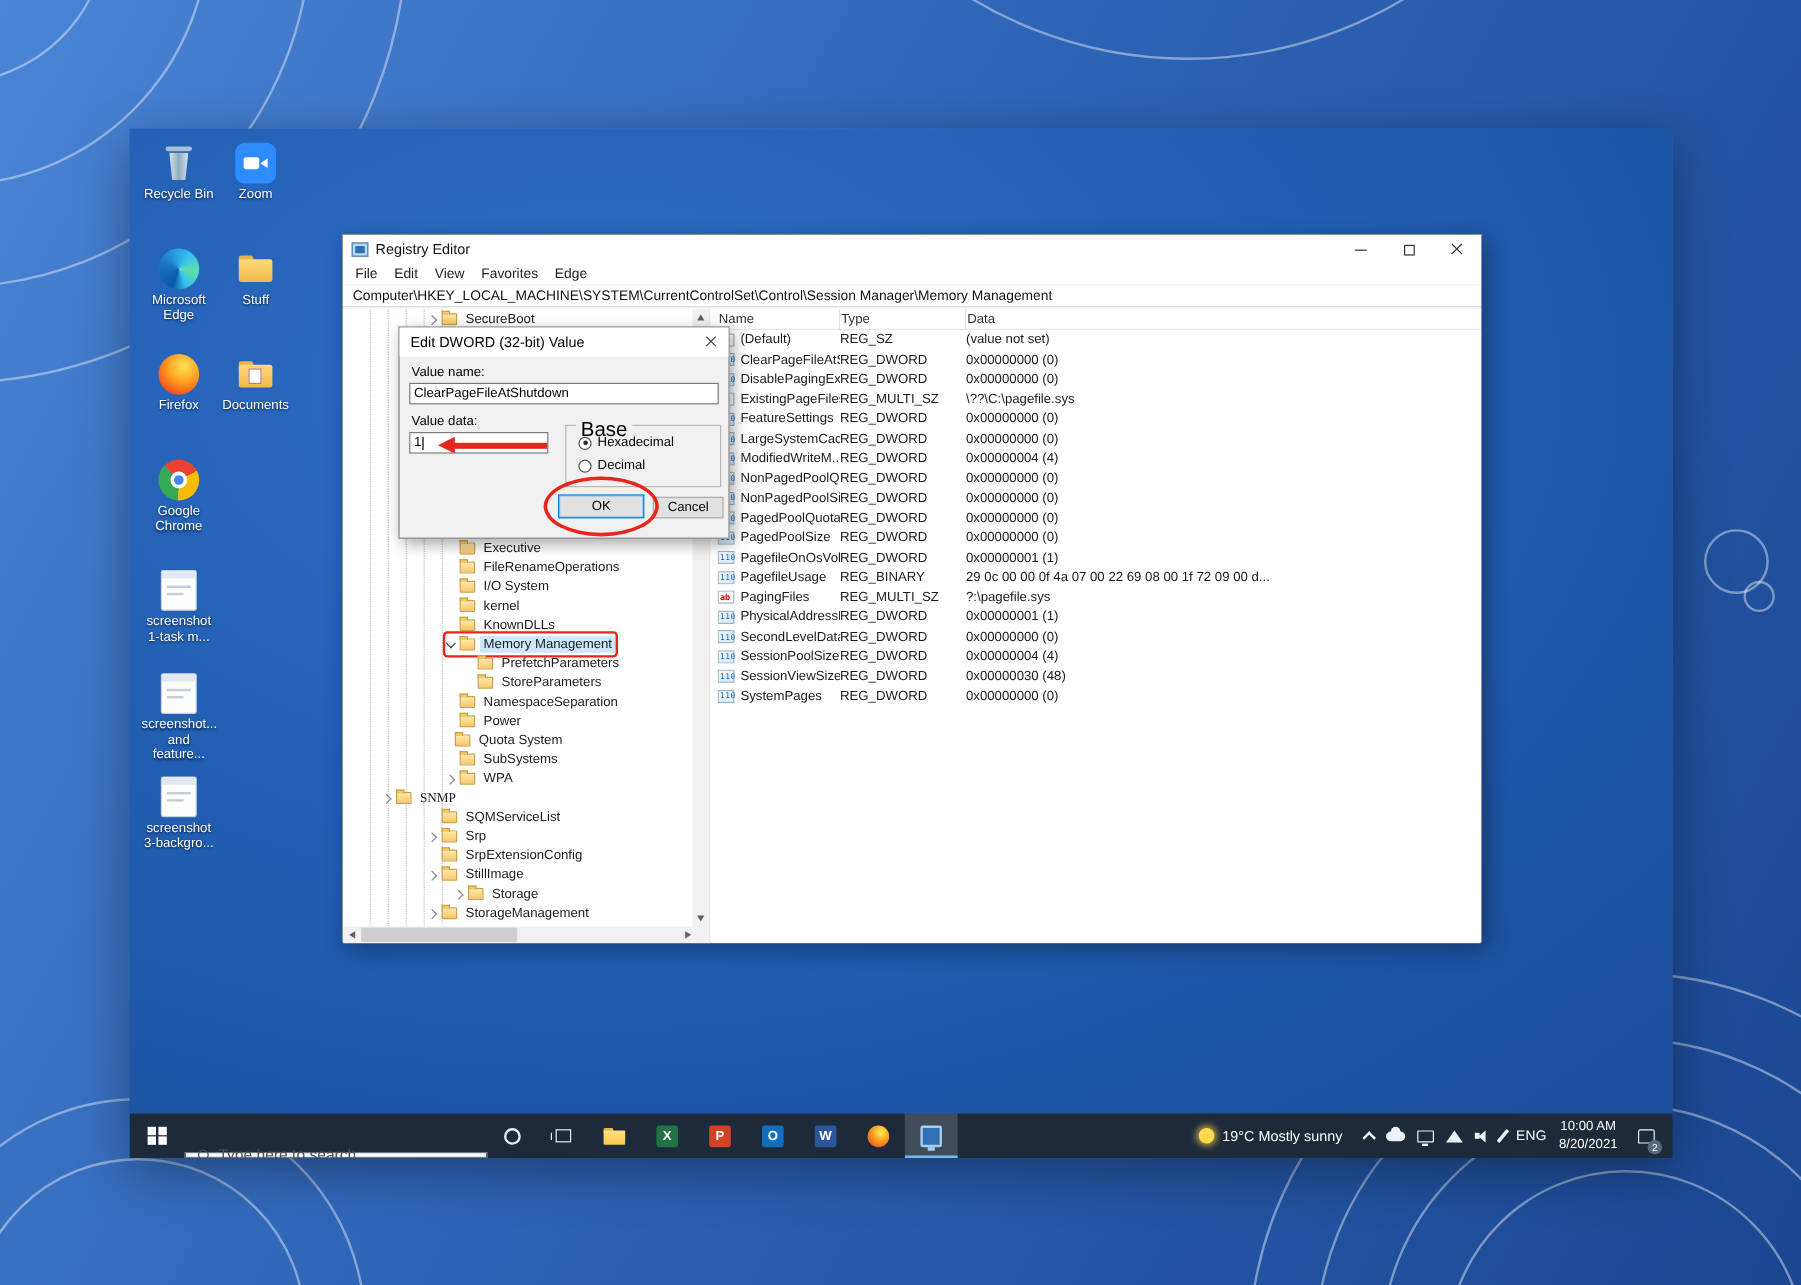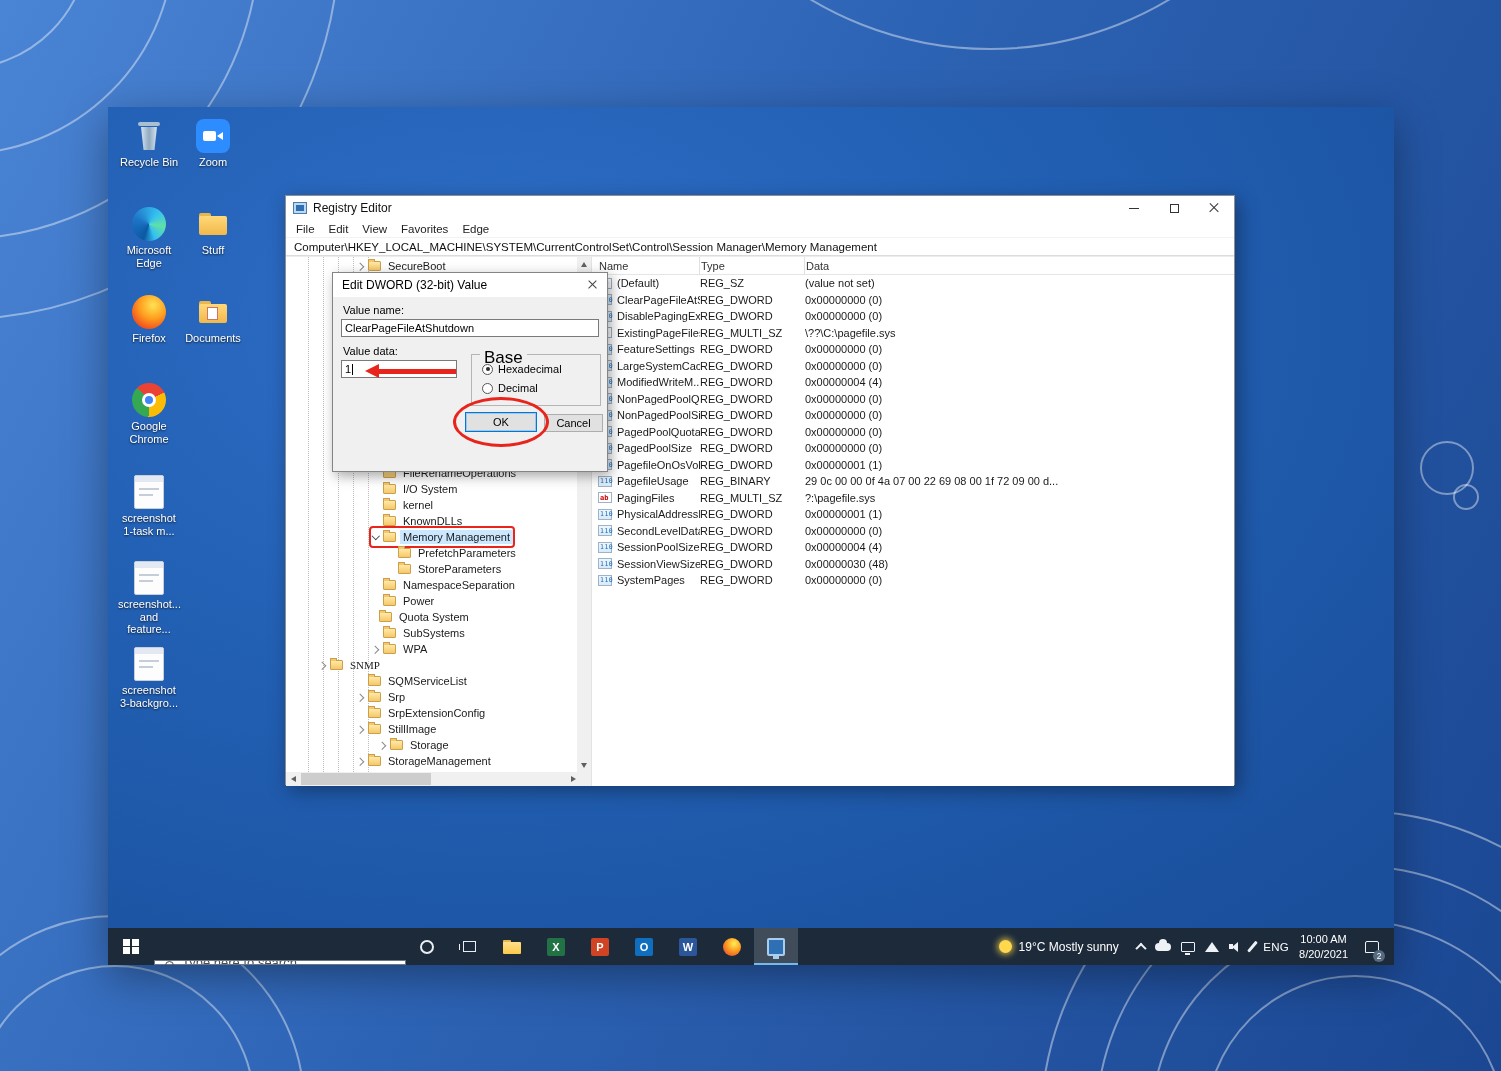--- a/index.html
+++ b/index.html
@@ -117,21 +117,21 @@
           white-space:nowrap; }
   .lc { overflow:hidden; font-size:11px; color:#1a1a1a; }
   .lc.name { display:flex; align-items:center; }
   .vicon { width:14px; height:11px; margin-right:5px; flex:none; border:1px solid #9db4c8; background:#fff;
            position:relative; font-family:"DejaVu Sans Mono",monospace; }
   .vicon.sz::after {content:"ab";position:absolute;left:1px;top:0.5px;font-size:7px;line-height:9px;color:#c00;font-weight:bold;}
   .vicon.dword {background:linear-gradient(#eef6fd,#d8eafa);}
   .vicon.dword::after {content:"110";position:absolute;left:1px;top:0.5px;font-size:6.5px;line-height:9px;color:#1668b4;letter-spacing:.5px;}
 
   
-  .dialog { position:absolute; left:224px; top:165px; width:276px; height:200px; background:#f0f0f0;
+  .dialog { position:absolute; left:224px; top:165px; width:276px; height:177px; background:#f0f0f0;
             border:1px solid #848484; box-shadow:3px 4px 12px rgba(0,0,0,.35); z-index:20; }
   .dlg-title { height:24px; background:#fff; display:flex; align-items:center; padding-left:9px; font-size:12px; color:#000; position:relative; }
   .dlg-close { position:absolute; right:0; top:0; width:30px; height:24px; }
   .dlg-close i {position:absolute;width:11px;height:1.2px;background:#444;left:10px;top:11px;}
   .dlg-close .x1{transform:rotate(45deg);} .dlg-close .x2{transform:rotate(-45deg);}
   .dlg-body { position:relative; height:144px; }
   .lbl { position:absolute; font-size:11px; color:#000; }
   .lbl.vn {left:10px; top:7px;} .lbl.vd {left:10px; top:48px;}
   .dinput { position:absolute; background:#fff; border:1px solid #7a7a7a; font-size:11px; display:flex; align-items:center; padding:0 3px; }
   .name-input {left:8px; top:22px; width:258px; height:18px;}
@@ -151,21 +151,21 @@
   .ann-arrow {position:absolute;left:32px;top:67px;width:91px;height:14px;pointer-events:none;z-index:5;}
   .ann-arrow .head {position:absolute;left:0;top:0;border-top:7px solid transparent;border-bottom:7px solid transparent;border-right:14px solid #e8251c;}
   .ann-arrow .shaft {position:absolute;left:13px;right:0;top:4.5px;height:5px;background:#e8251c;}
 
   
   .taskbar { position:absolute; left:0; right:0; bottom:0; height:37px; background:#1c2a3a; display:flex; align-items:stretch;
              z-index:40; color:#fff; }
   .tb-start { width:46px; display:flex; align-items:center; justify-content:center; }
   .winlogo { display:grid; grid-template-columns:7px 7px; grid-template-rows:7px 7px; gap:1.5px; }
   .winlogo i { background:#fff; }
-  .tb-search { width:252px; background:#fff; display:flex; padding:0 10px; gap:8px; border:1px solid #6a7684;margin-top:32px; }
+  .tb-search { width:252px; background:#fff; display:flex; align-items:center; padding:0 10px; gap:8px; border:1px solid #6a7684;margin-top:32px; }
   .mag {width:9px;height:9px;border:1.8px solid #4a4a4a;border-radius:50%;position:relative;flex:none;}
   .mag::after {content:"";position:absolute;left:7px;top:7px;width:6px;height:1.8px;background:#4a4a4a;transform:rotate(45deg);transform-origin:0 0;}
   .tb-search input {border:none;outline:none;font-size:13px;color:#333;width:100%;background:transparent;font-family:"Liberation Sans",sans-serif;}
   .tb-search input::placeholder {color:#4f4f4f;opacity:1;}
   .tb-btn { width:42px; display:flex; align-items:center; justify-content:center; }
   .cortana-circle {width:14px;height:14px;border:2px solid #e9eef4;border-radius:50%;}
   .taskview-icon {width:13px;height:11px;border:1.5px solid #e9eef4;position:relative;}
   .taskview-icon::before {content:"";position:absolute;left:-5px;top:2px;width:3px;height:6px;border-left:1.5px solid #e9eef4;}
   .tb-apps { display:flex; }
   .tb-app { width:44px; display:flex; align-items:center; justify-content:center; }

